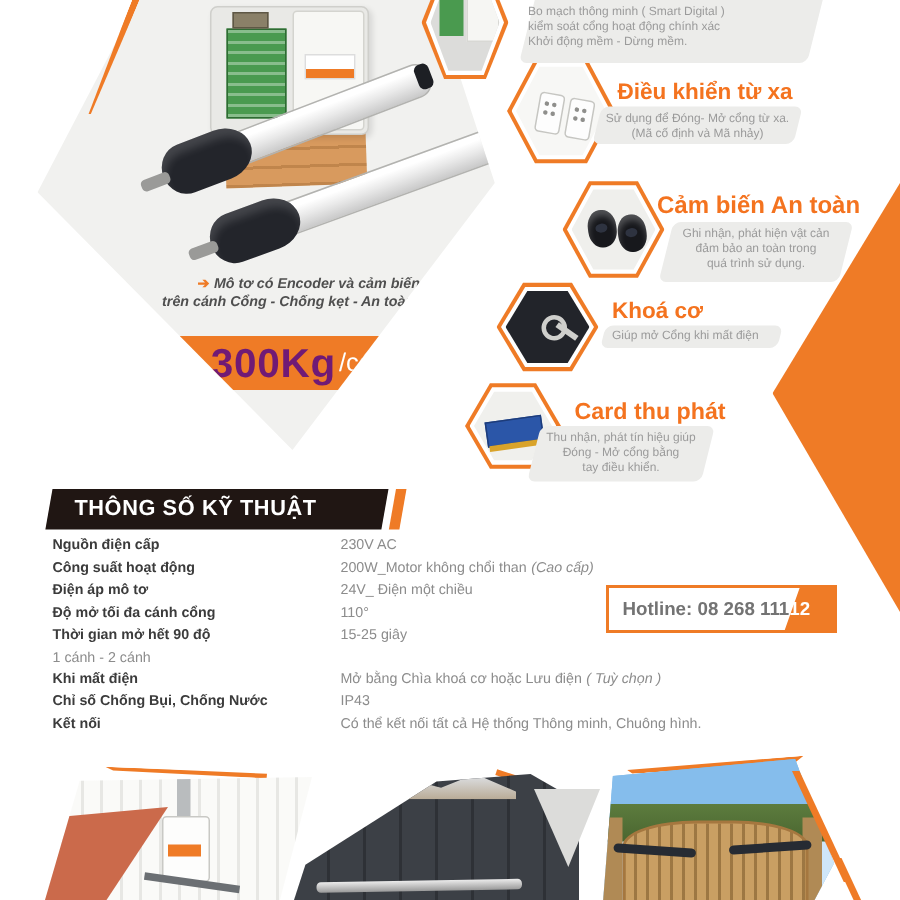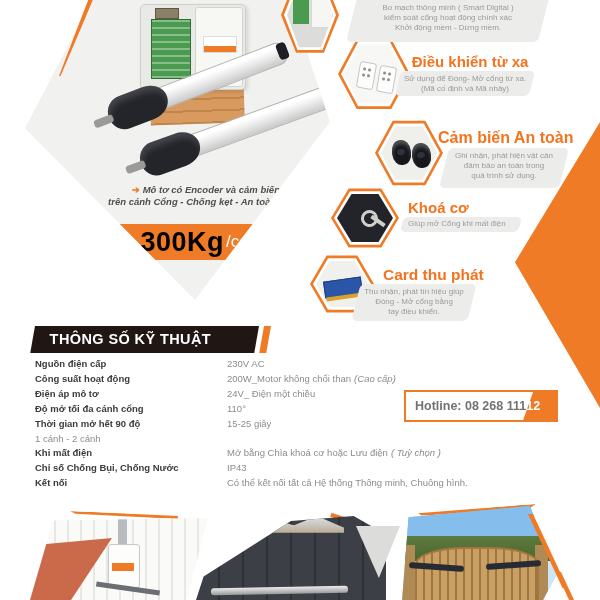--- a/index.html
+++ b/index.html
@@ -29,21 +29,21 @@
   .motor-pin{position:absolute;left:-20px;top:7px;width:20px;height:8px;background:#9a9a98;border-radius:3px;}
   .motor-endcap{position:absolute;right:-2px;top:1px;width:10px;height:17px;background:#1d1f24;border-radius:4px;}
   .motor1{left:100px;top:106px;transform:rotate(-21deg);transform-origin:left center;}
   .motor2{left:132px;top:152px;width:200px;transform:rotate(-20deg);transform-origin:left center;}
 
   .hero-caption{position:absolute;left:85px;top:184px;width:235px;text-align:center;
         font-size:9.5px;line-height:12px;font-style:italic;color:#4f4f4f;font-weight:bold;}
   .hero-caption .arrow{color:#EF7B26;font-style:normal;margin-right:3px;}
   .weight-badge{position:absolute;left:103px;top:224px;width:178px;height:36px;background:#EF7B26;
         clip-path:polygon(0 0,100% 0,91.5% 100%,8.5% 100%);display:flex;align-items:center;justify-content:center;}
-  .weight-badge .wv{color:#000000;font-weight:bold;font-size:27px;letter-spacing:.5px;}
+  .weight-badge .wv{color:#701a75;font-weight:bold;font-size:27px;letter-spacing:.5px;}
   .weight-badge .wu{color:#fff;font-weight:300;font-size:17px;margin-left:2px;}
 
   
   .hex{position:absolute;clip-path:polygon(0 50%,26% 4%,74% 4%,100% 50%,74% 96%,26% 96%);background:#EF7B26;}
   .hex-b{position:absolute;inset:3px;clip-path:polygon(0 50%,26% 4%,74% 4%,100% 50%,74% 96%,26% 96%);background:#fff;}
   .hex-c{position:absolute;inset:6px;clip-path:polygon(0 50%,26% 4%,74% 4%,100% 50%,74% 96%,26% 96%);overflow:hidden;}
   .hex0{left:281px;top:-26px;width:58px;height:82px;}
   .hex0 .hex-c{background:#dcdcda;}
   .hex0 .mini-pcb{position:absolute;left:6px;top:18px;width:16px;height:26px;background:#4a9a4f;}
   .hex0 .mini-door{position:absolute;left:24px;top:14px;width:20px;height:32px;background:#f6f6f3;border:1px solid #d8d8d4;}
@@ -70,21 +70,21 @@
 
   
   .f-title{position:absolute;color:#F4731F;font-weight:bold;z-index:3;}
   .bubble{position:absolute;background:#ececea;border-radius:5px;transform:skewX(-14deg);z-index:1;}
   .f-desc{position:absolute;color:#9b9b9b;font-size:8px;line-height:10px;z-index:2;}
   .t1{left:395px;top:53px;width:150px;font-size:15px;text-align:center;}
   .t2{left:438px;top:129px;width:150px;font-size:16px;text-align:left;}
   .t3{left:408px;top:199px;width:110px;font-size:15px;}
   .t4{left:383px;top:266px;width:130px;font-size:15.5px;}
   .b0{left:352px;top:-6px;width:192px;height:48px;}
-  .d0{left:352px;top:3px;width:192px;text-align:center;}
+  .d0{left:352px;top:3px;width:192px;text-align:left;}
   .b1{left:398px;top:71px;width:134px;height:25px;}
   .d1{left:398px;top:74px;width:134px;text-align:center;}
   .b2{left:444px;top:148px;width:120px;height:40px;}
   .d2{left:444px;top:151px;width:120px;text-align:center;}
   .b3{left:402px;top:217px;width:118px;height:15px;}
   .d3{left:408px;top:219px;width:112px;}
   .b4{left:356px;top:284px;width:116px;height:37px;}
   .d4{left:358px;top:287px;width:112px;text-align:center;}
 
   

